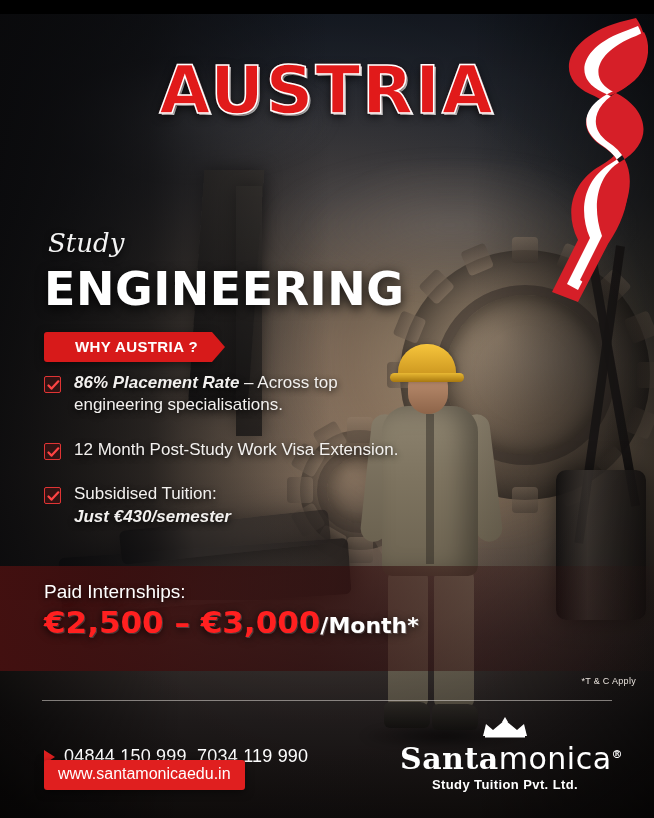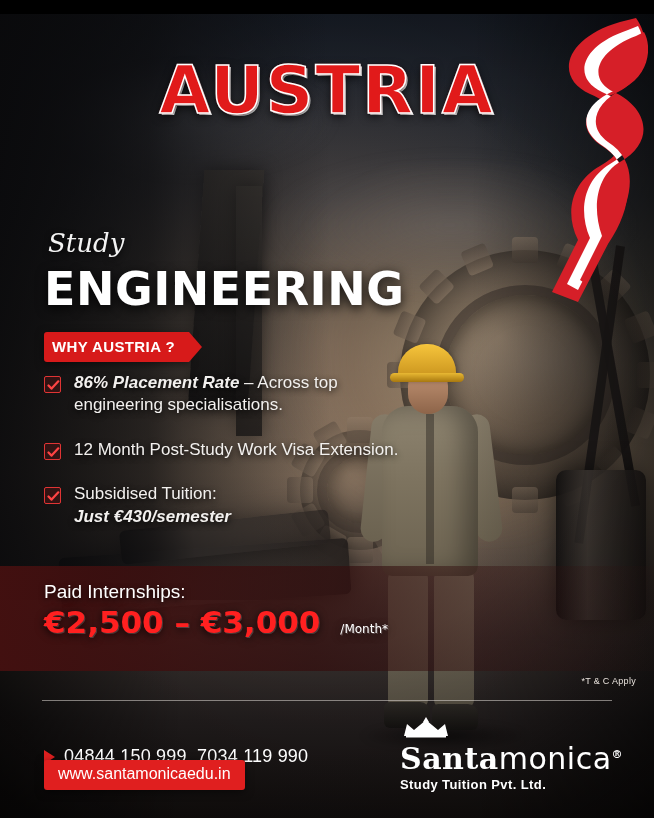--- a/index.html
+++ b/index.html
@@ -191,21 +191,21 @@
     text-shadow: 0 3px 12px rgba(0,0,0,0.9);
   }
 
   .why-tab {
     position:absolute; left:44px; top:332px;
     background:#d71a1a;
     color:#fff;
     font-weight:bold;
     font-size:15px;
     letter-spacing:0.4px;
-    padding:6px 14px 7px 8px;
+    padding:6px 14px 7px 31px;
     border-radius: 3px 0 0 3px;
     box-shadow: 0 2px 8px rgba(0,0,0,0.5);
   }
   .why-tab::after {
     content:""; position:absolute; right:-13px; top:0;
     border-top: 15px solid transparent;
     border-bottom: 15px solid transparent;
     border-left: 13px solid #d71a1a;
   }
 
@@ -240,23 +240,22 @@
     position:absolute; left:44px; top:604px;
     font-family:"DejaVu Sans", sans-serif;
     font-weight:bold;
     font-size:31px;
     color:#ff2020;
     text-shadow: 0 2px 8px rgba(0,0,0,0.8), 1px 1px 0 rgba(255,255,255,0.25);
     white-space:nowrap;
   }
   .internship-amount .per {
     color:#ffffff;
-    font-size:12px;
-    font-weight:normal;
-    padding-left:20px;
+    font-size:22px;
+    font-weight:bold;
   }
   .tc-apply {
     position:absolute; right:18px; top:676px;
     font-size:9px; color:#e8e2dc; letter-spacing:0.3px;
   }
 
   .divider {
     position:absolute; left:42px; right:42px; top:700px;
     height:1px; background: rgba(220,215,210,0.55);
   }
@@ -273,21 +272,21 @@
   .url-chip {
     position:absolute; left:44px; top:760px;
     background:#e01f1f;
     color:#fff;
     font-size:16px;
     padding:5px 14px 7px;
     border-radius:3px;
     box-shadow:0 2px 8px rgba(0,0,0,0.5);
   }
 
-  .logo { position:absolute; right:44px; top:716px; width:210px; }
+  .logo { position:absolute; right:44px; top:716px; width:210px; text-align:center; }
   .logo .crown { display:block; margin:0 auto 2px; }
   .logo .name {
     font-family:"DejaVu Serif", serif;
     font-weight:bold;
     font-size:30px;
     color:#ffffff;
     letter-spacing:0.5px;
     line-height:1;
   }
   .logo .name .light { font-family:"DejaVu Sans", sans-serif; font-weight:normal; }

